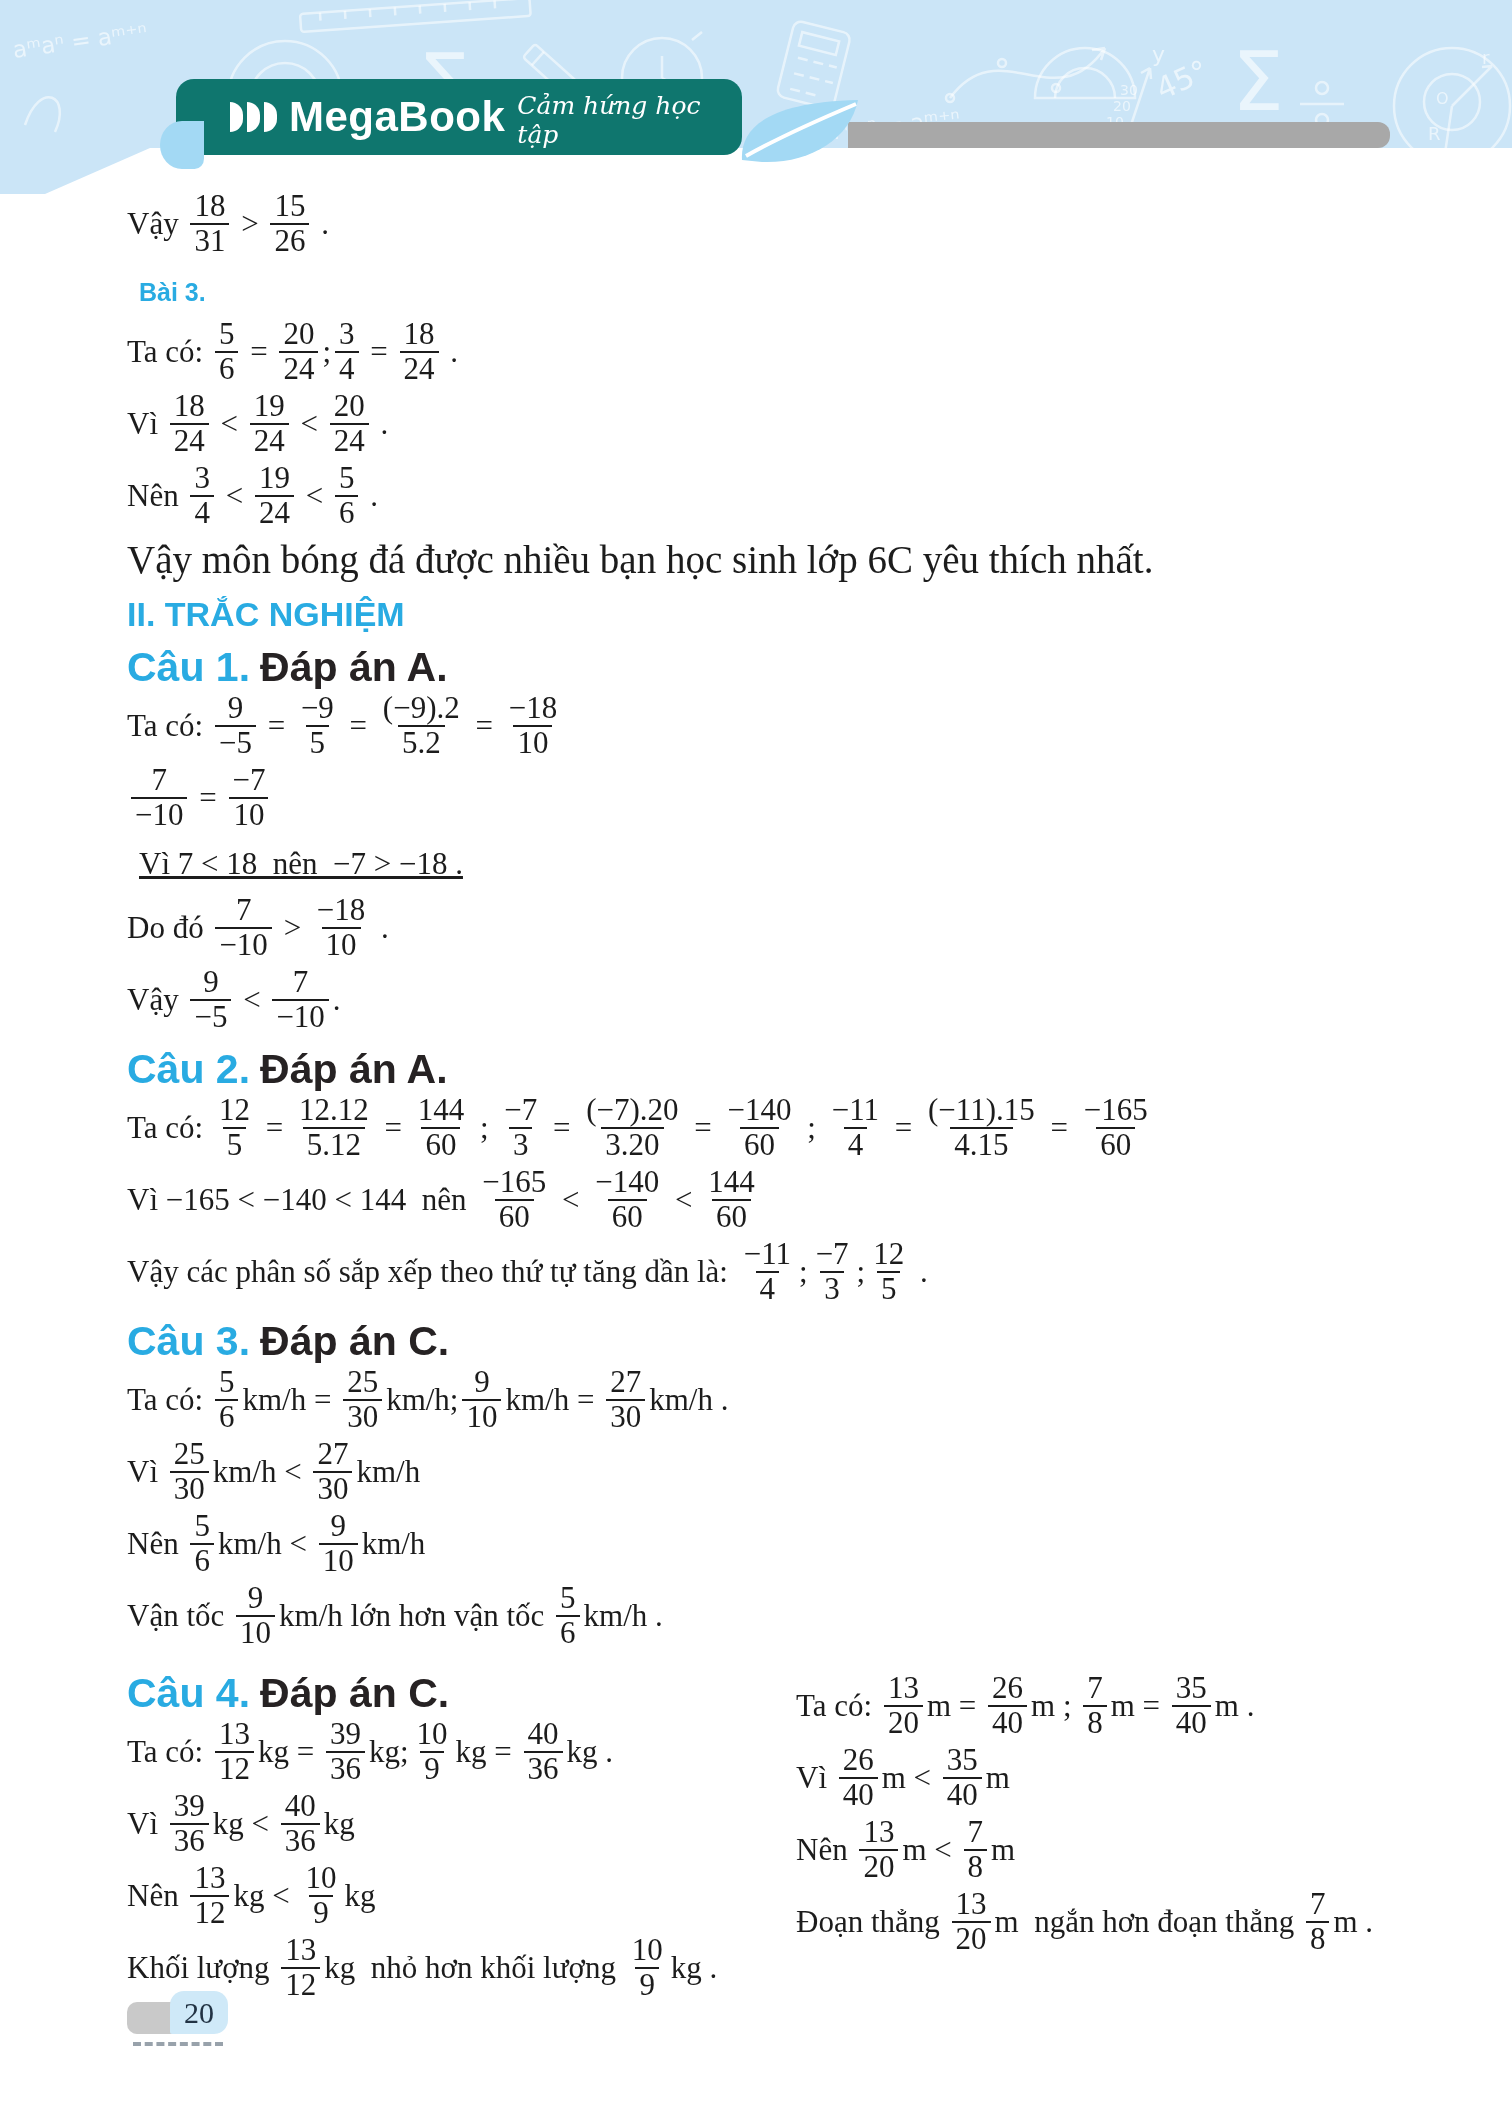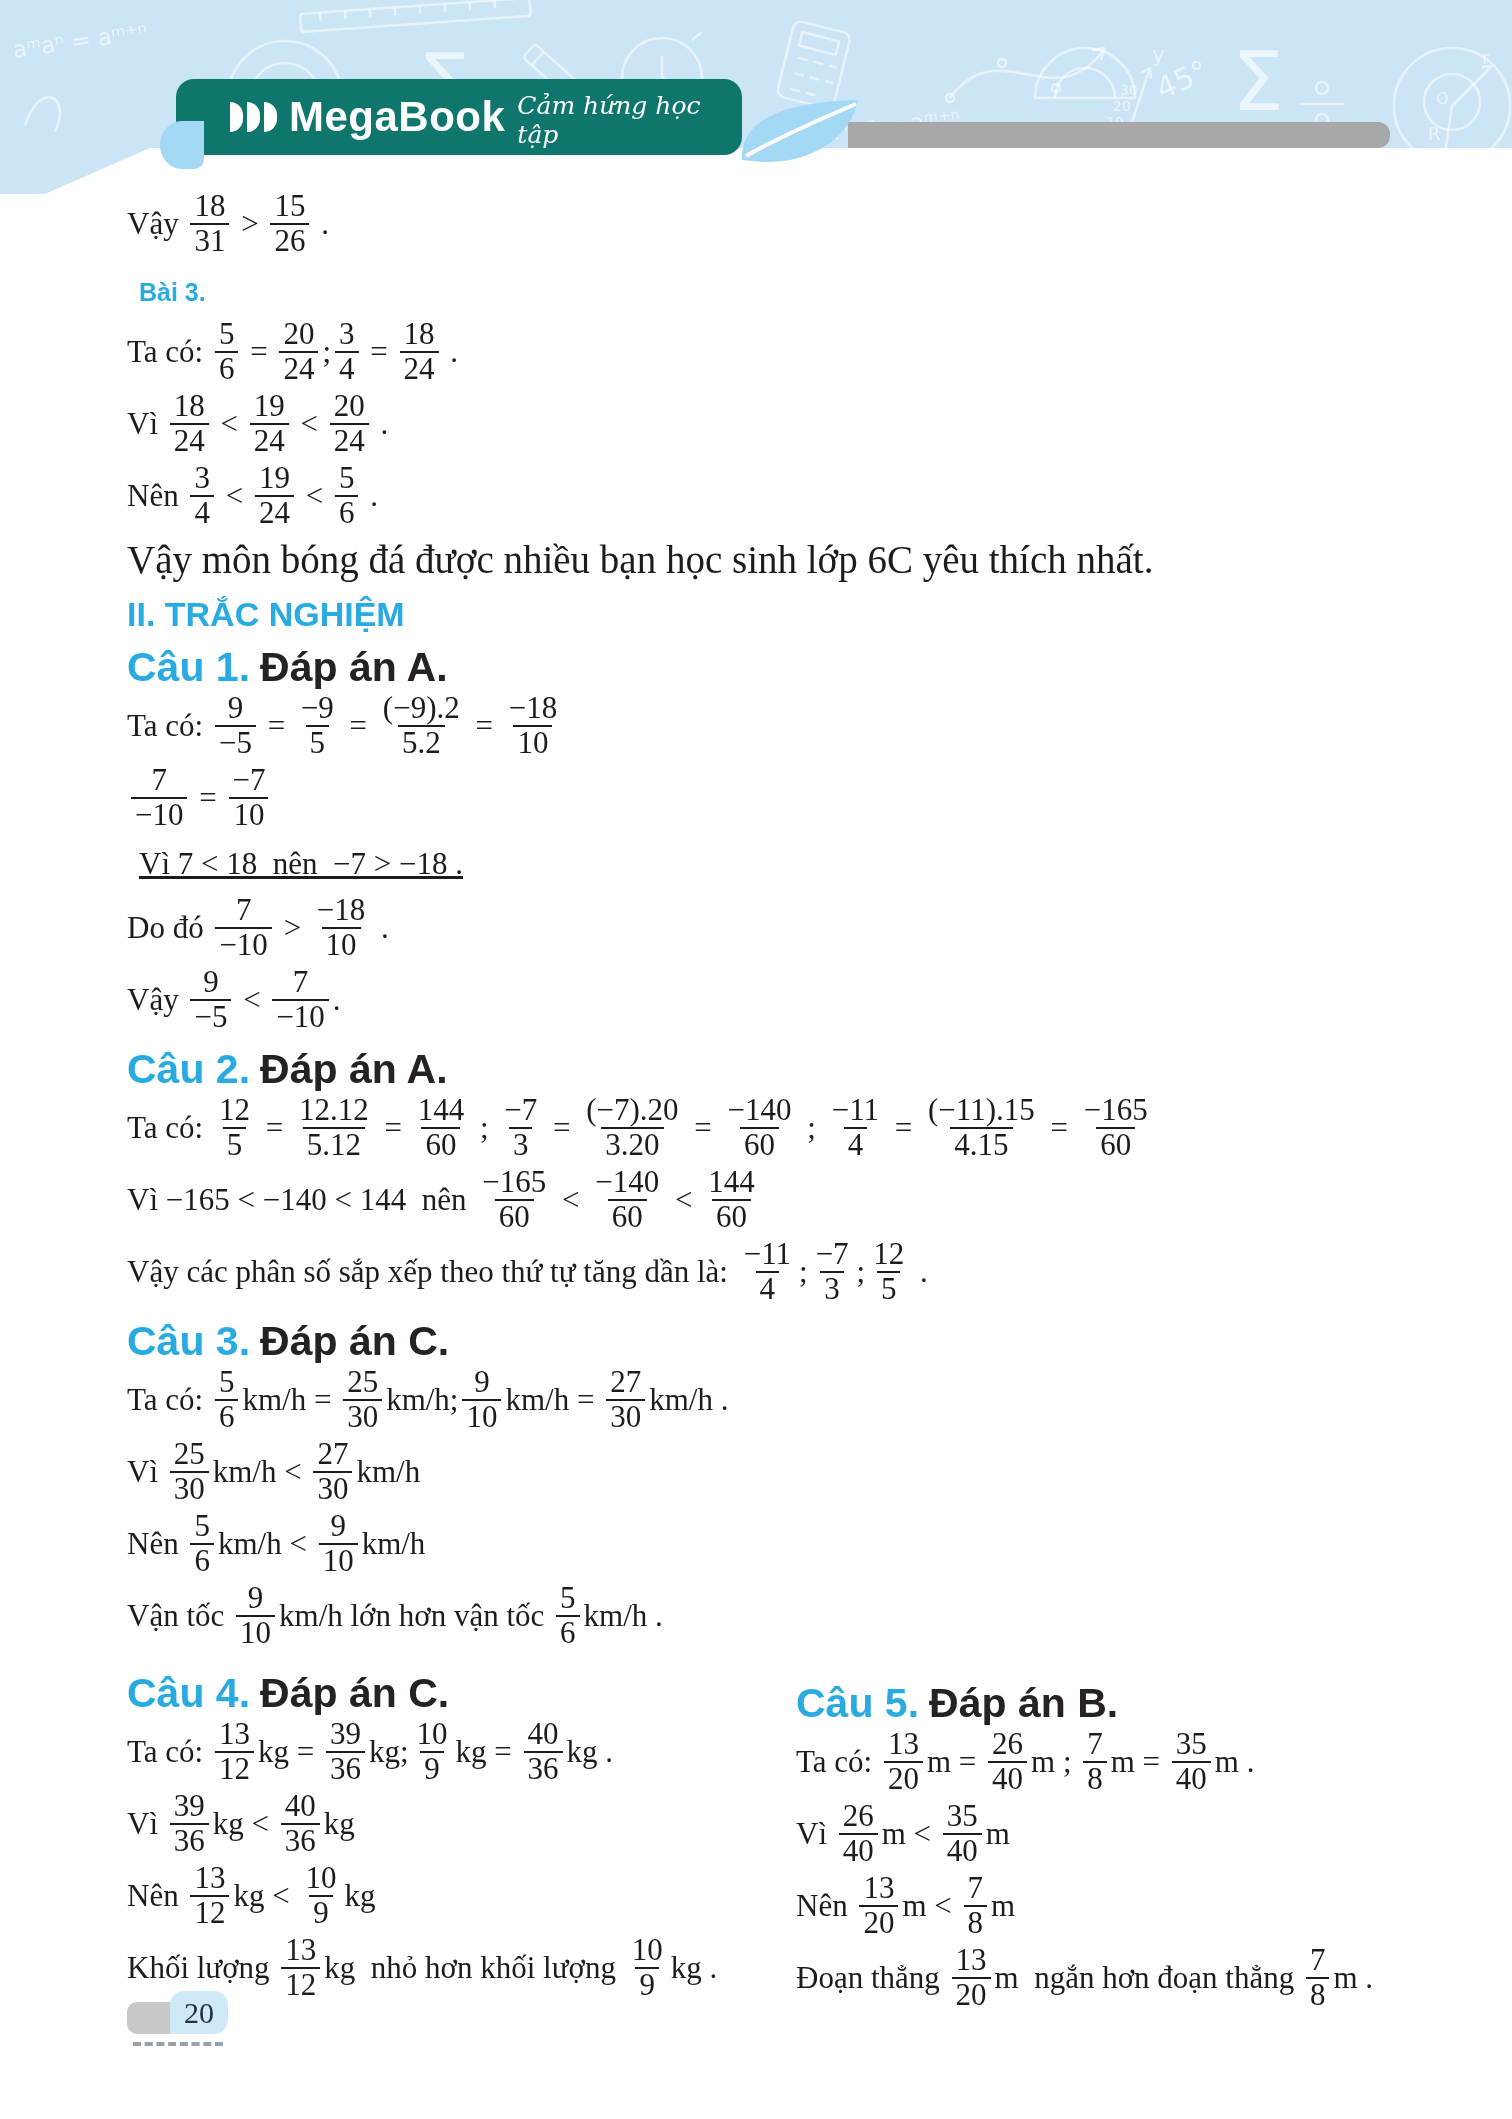--- a/index.html
+++ b/index.html
@@ -490,21 +490,20 @@
             </span>
             <span class="mtext">kg  nhỏ hơn khối lượng </span>
             <span class="frac">
               <span class="num">10</span>
               <span class="den">9</span>
             </span>
             <span class="mtext">kg .</span>
           </div>
         </div>
       <div id="col-right" class="col-right">
-          <div class="cau-line"><span class="cau-label">Câu 5.</span><span class="cau-answer">Đáp án B.</span></div>
           <div class="math-line">
             <span class="mtext">Ta có: </span>
             <span class="frac">
               <span class="num">13</span>
               <span class="den">20</span>
             </span>
             <span class="mtext">m = </span>
             <span class="frac">
               <span class="num">26</span>
               <span class="den">40</span>

